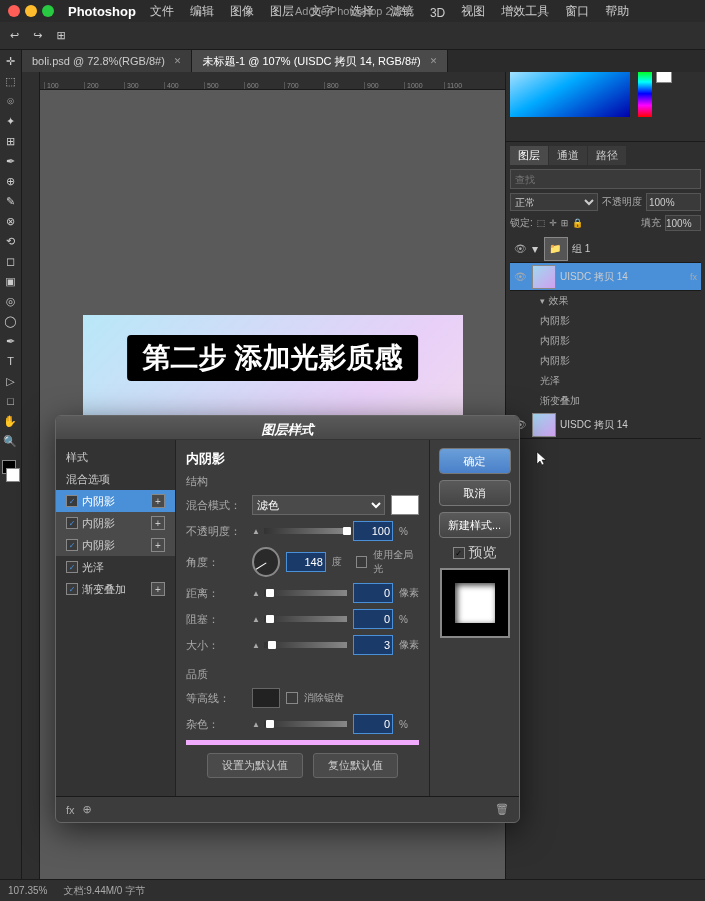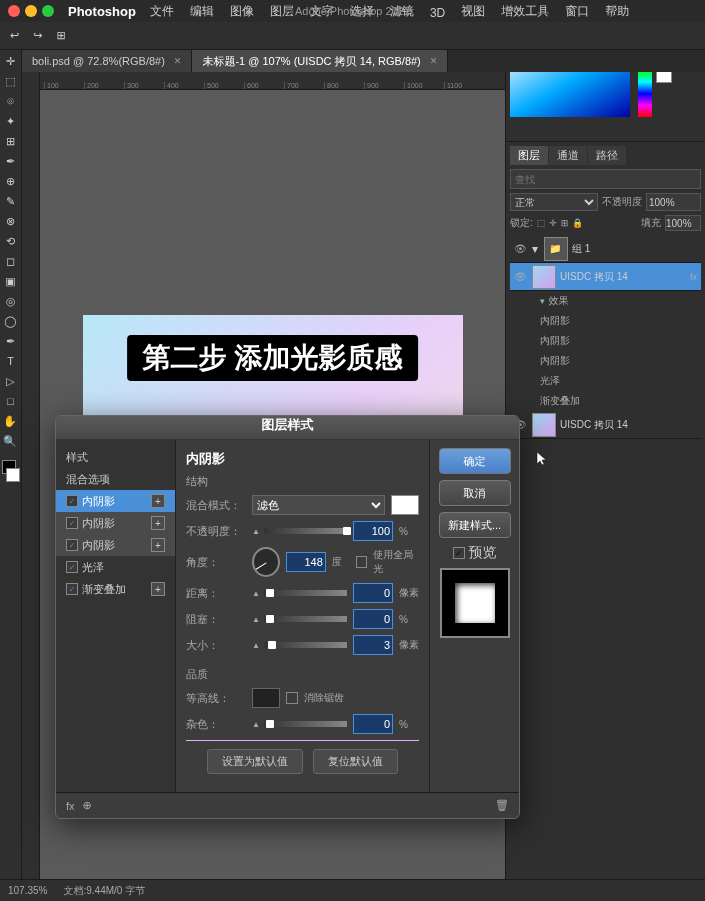--- a/index.html
+++ b/index.html
@@ -334,25 +334,26 @@
       background: #3c3c3c;
       border: 1px solid #666;
       border-radius: 6px;
       box-shadow: 0 8px 32px rgba(0,0,0,0.6);
       z-index: 200;
     }
     .dialog-titlebar {
       height: 24px;
       background: linear-gradient(to bottom, #5a5a5a, #484848);
       border-radius: 5px 5px 0 0;
-      display: flex; align-items: flex-start; justify-content: center;
+      display: flex; align-items: flex-end; justify-content: center;
       font-size: 13px;
       font-weight: bold;
       color: #fff;
       border-bottom: 1px solid #333;
+      font-style: italic;
     }
     .dialog-body {
       display: flex;
     }
     .dialog-left {
       width: 120px;
       background: #333;
       border-right: 1px solid #222;
       padding: 6px 0;
       flex-shrink: 0;
@@ -525,21 +526,21 @@
       width: 40px; height: 40px;
       background: #fff;
       box-shadow: inset 2px 2px 6px rgba(0,0,0,0.8);
     }
 
     .dialog-footer {
       display: flex;
       justify-content: center;
       gap: 10px;
       padding: 8px;
-      border-top: 1px solid #f0abfc;
+      border-top: 5px solid #f0abfc;
     }
     .footer-btn {
       padding: 4px 14px;
       background: #4a4a4a;
       border: 1px solid #666;
       border-radius: 3px;
       color: #ccc;
       font-size: 11px;
       cursor: pointer;
     }

